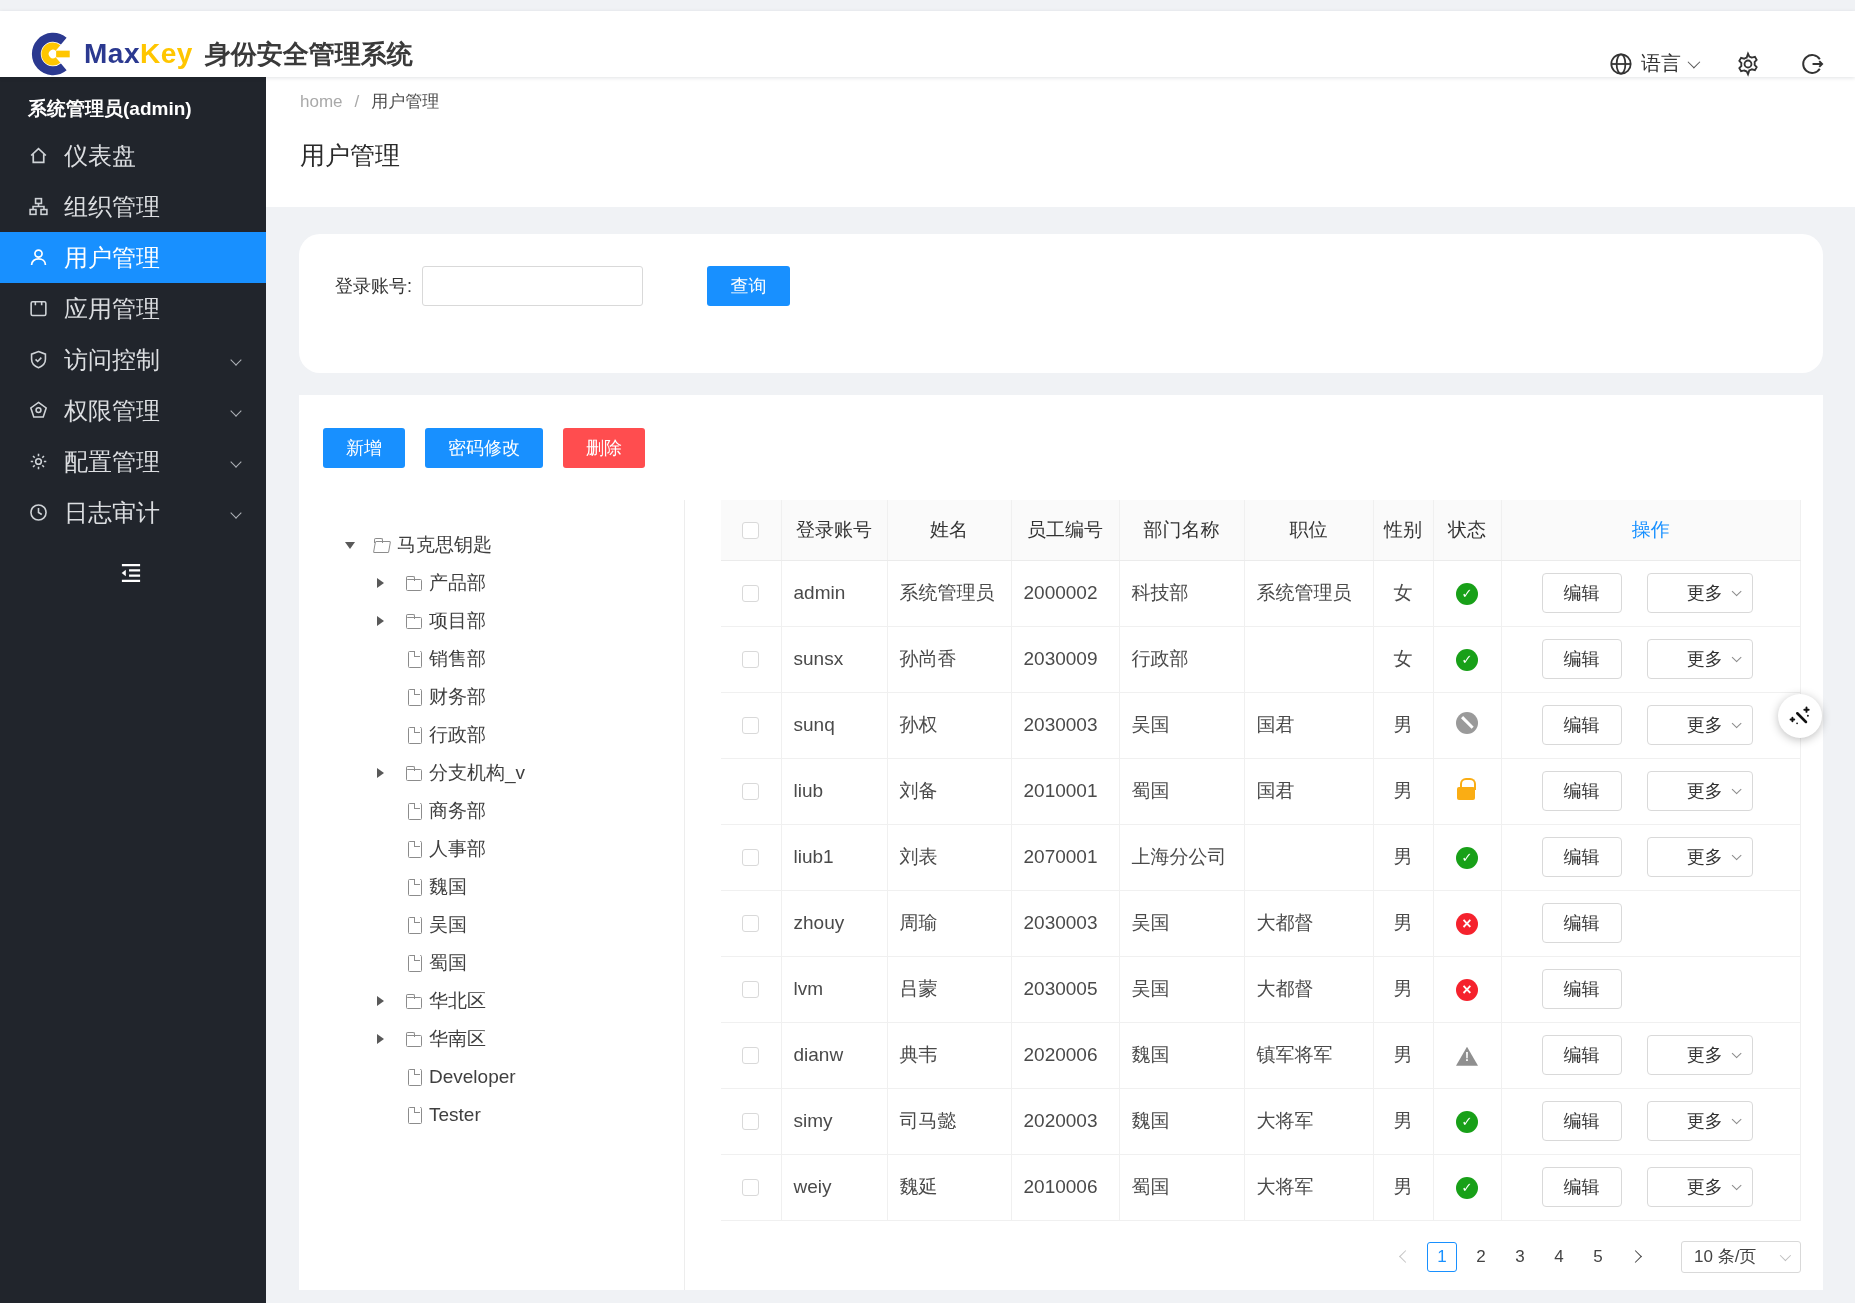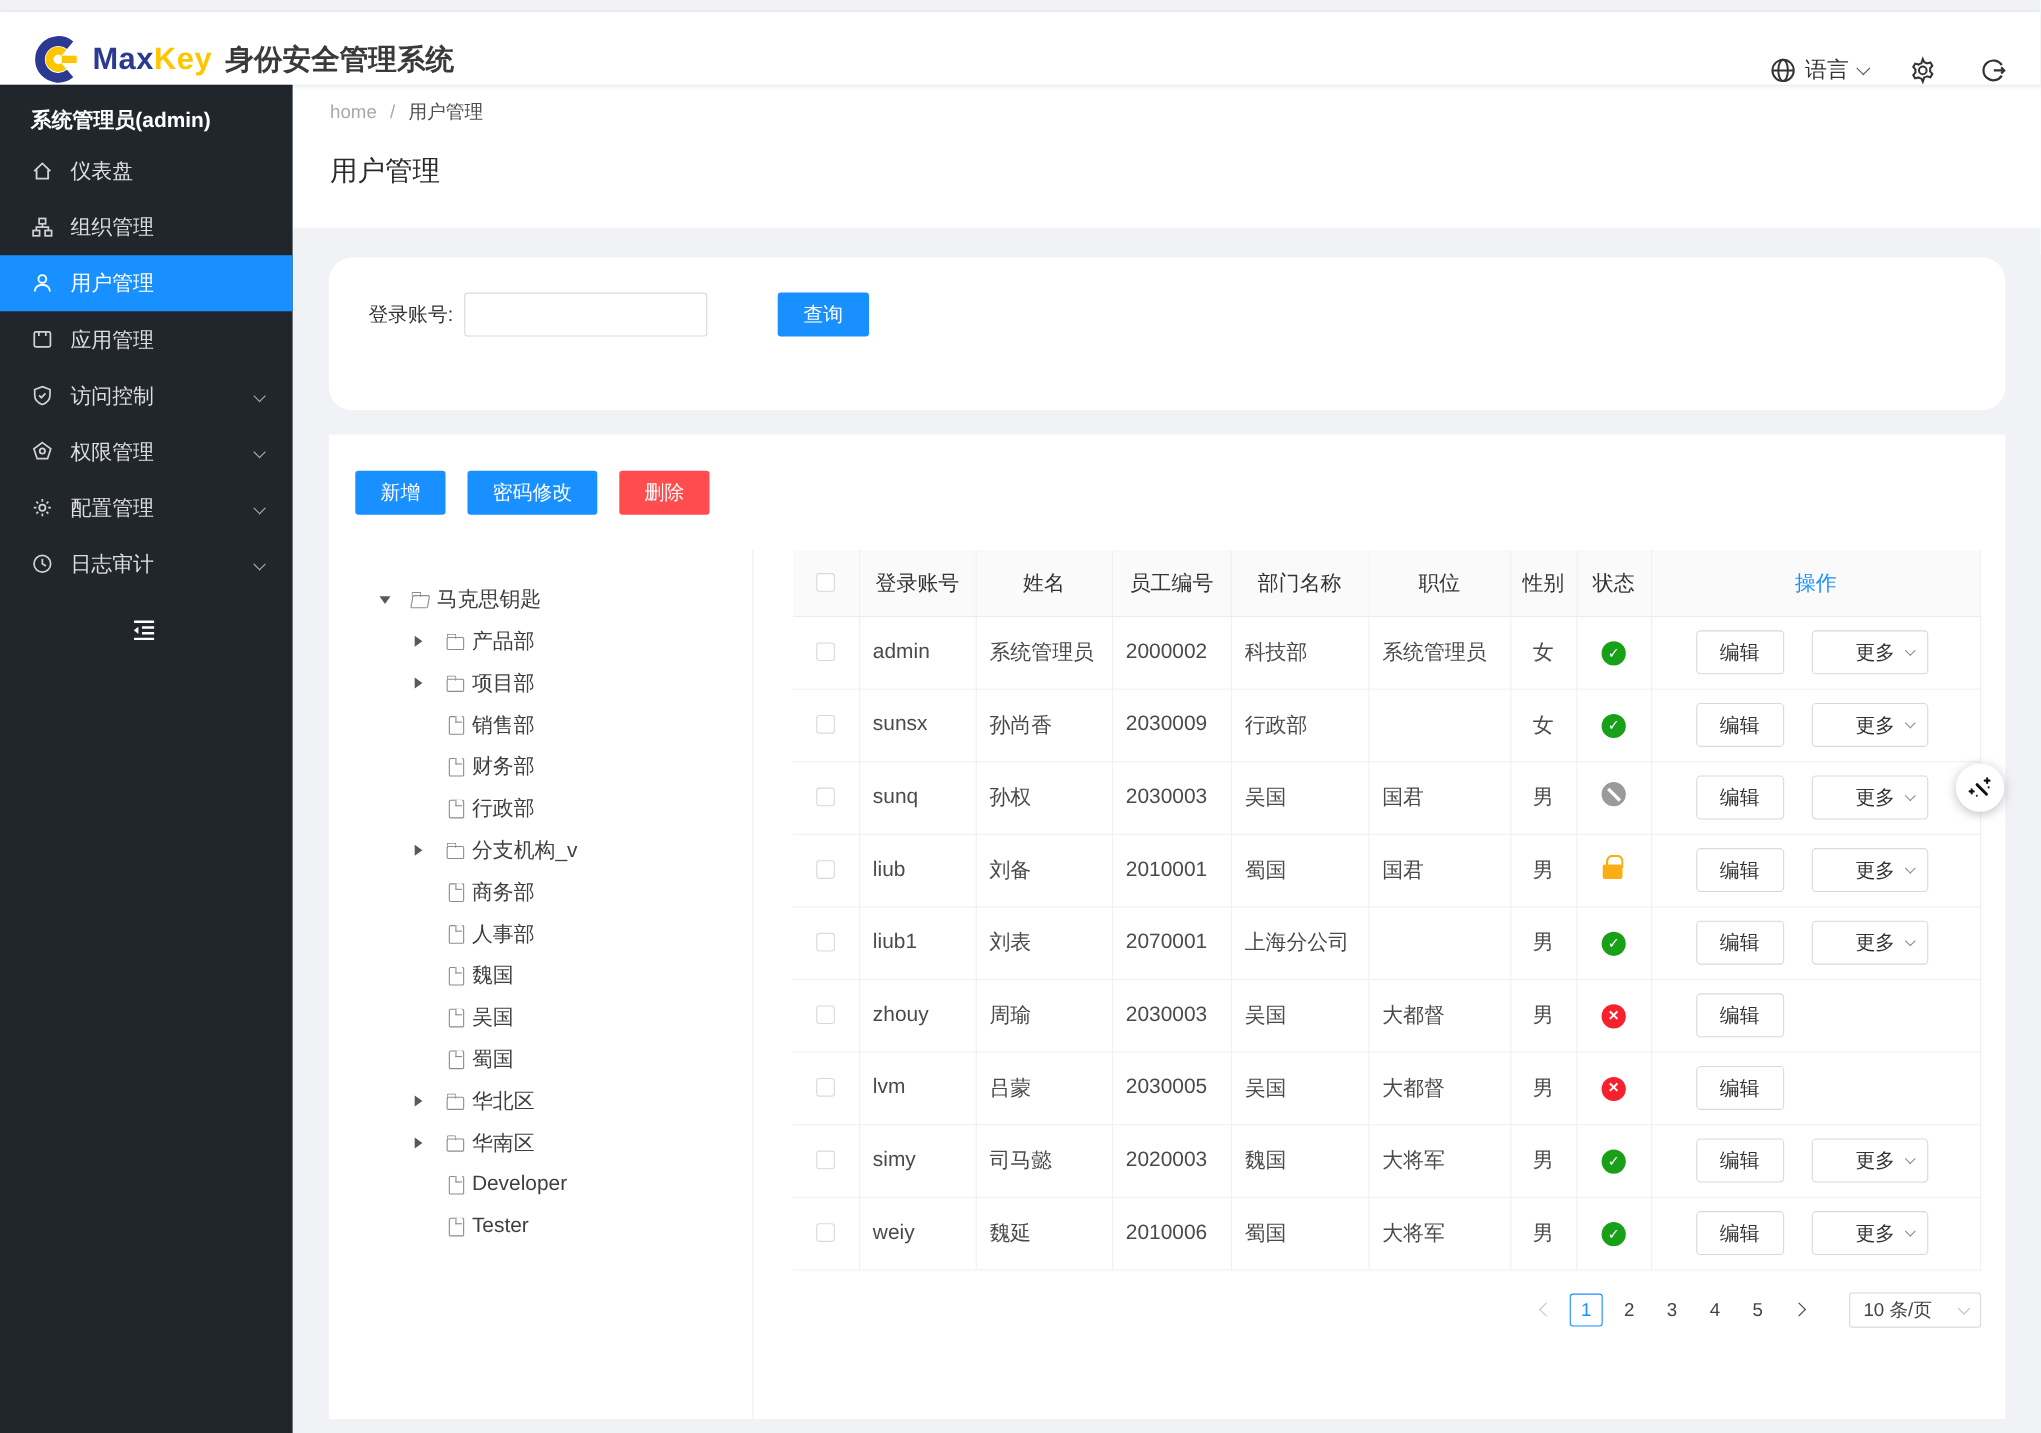--- a/index.html
+++ b/index.html
@@ -25,21 +25,21 @@
   .hicon{ display:inline-flex; width:26px; height:26px; cursor:pointer; color:#333;}
   .hicon svg, .lang svg{ width:100%; height:100%; }
   
   .chev{ display:inline-block; width:9px; height:9px; border-right:1.8px solid #8c8c8c;
          border-bottom:1.8px solid #8c8c8c; transform:rotate(45deg) translateY(-2px); }
   .chev.dark{ border-color:#555; }
   
   .sidebar{ position:absolute; top:66px; left:0; width:266px; height:1237px; background:#21252c; z-index:10;}
   .side-user{ color:#fff; font-weight:bold; font-size:19px; padding:30px 0 0 28px; height:64px;}
   .side-item{ position:relative; height:51px; display:flex; align-items:center; gap:15px;
-              padding-left:28px; color:#dcdee1; font-size:19px; cursor:pointer;}
+              padding-left:28px; color:#dcdee1; font-size:24px; cursor:pointer;}
   .side-item.active{ background:#1890ff; color:#fff; }
   .sicon{ width:21px; height:21px; display:inline-flex; color:#cfd3d7;}
   .side-item.active .sicon{ color:#fff; }
   .sicon svg{ width:100%; height:100%; }
   .side-chev{ position:absolute; right:26px; width:8px; height:8px;
               border-right:1.6px solid #aeb2b8; border-bottom:1.6px solid #aeb2b8;
               transform:rotate(45deg); }
   .side-fold{ margin:22px 0 0 118px; width:26px; height:26px; color:#fff; cursor:pointer; display:inline-flex;}
   .side-fold svg{ width:100%; height:100%; }
   
@@ -517,20 +517,37 @@
                 <td>吴国</td>
                 <td>大都督</td>
                 <td class="c-gender">男</td>
                 <td class="c-status"><span class="status st-deleted"></span></td>
                 <td class="c-actions">
                   <button class="btn-plain btn-edit">编辑</button>
                 </td>
               </tr>
               <tr>
                 <td class="c-check"><span class="checkbox"></span></td>
+                <td>dianw</td>
+                <td>典韦</td>
+                <td>2020006</td>
+                <td>魏国</td>
+                <td>镇军将军</td>
+                <td class="c-gender">男</td>
+                <td class="c-status"><span class="status st-warning"></span></td>
+                <td class="c-actions">
+                  <button class="btn-plain btn-edit">编辑</button>
+                  <button class="btn-plain btn-more">
+                      <span>更多</span>
+                      <span class="chev"></span>
+                    </button>
+                </td>
+              </tr>
+              <tr>
+                <td class="c-check"><span class="checkbox"></span></td>
                 <td>simy</td>
                 <td>司马懿</td>
                 <td>2020003</td>
                 <td>魏国</td>
                 <td>大将军</td>
                 <td class="c-gender">男</td>
                 <td class="c-status"><span class="status st-enabled"></span></td>
                 <td class="c-actions">
                   <button class="btn-plain btn-edit">编辑</button>
                   <button class="btn-plain btn-more">

